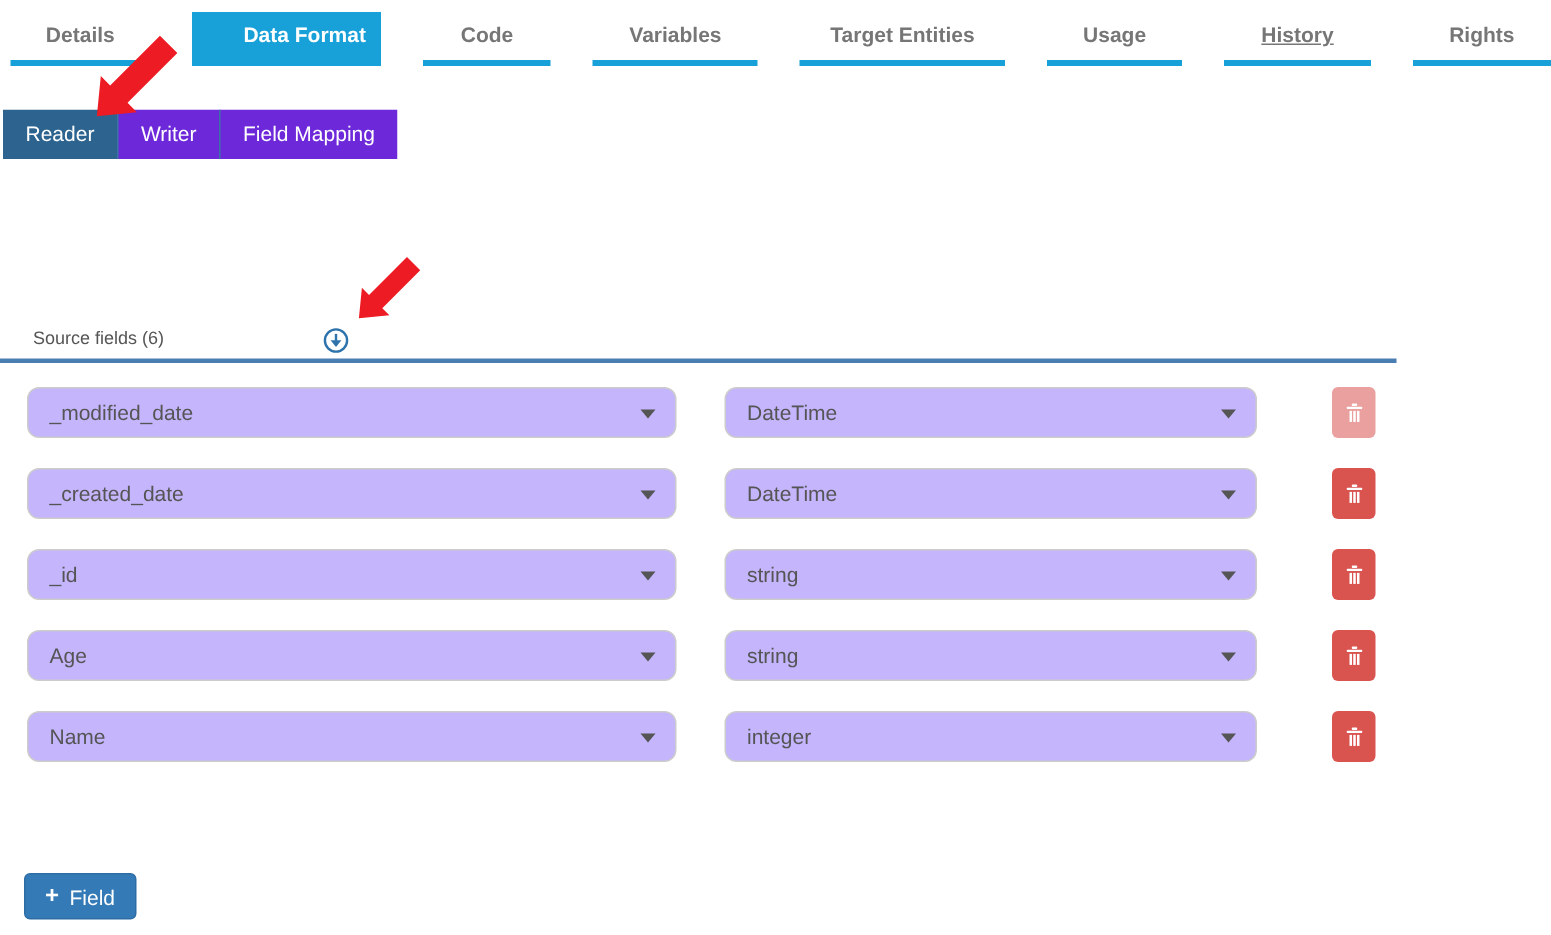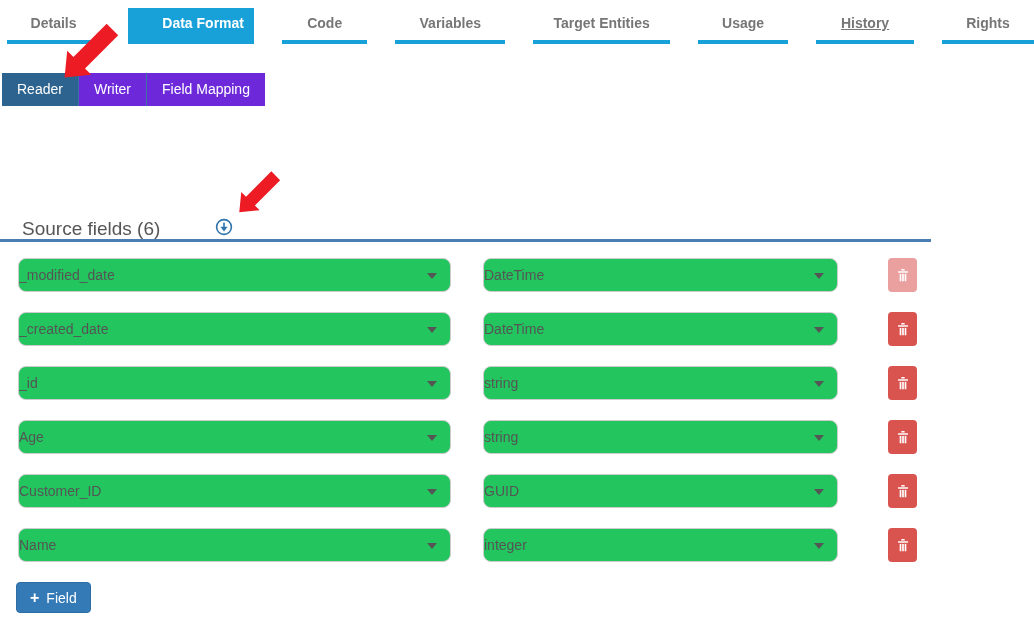--- a/index.html
+++ b/index.html
@@ -29,33 +29,33 @@
   .subtab { height: 33px; line-height: 33px; padding: 0 15px; font-size: 14px;
     color: #ffffff; background: #6d28d9; cursor: pointer; }
   .subtab + .subtab { border-left: 1px solid #3a74a4; }
   .subtab.active { background: #2d648f; }
 
   
   .arrow1 { position: absolute; left: 55px; top: 22px; width: 67px; height: 63px; }
   .arrow2 { position: absolute; left: 230px; top: 170px; width: 55px; height: 48px; }
 
   
-  .section-label { position: absolute; left: 22px; top: 218px; font-size: 19px;
+  .section-label { position: absolute; left: 22px; top: 218px; font-size: 12px;
     color: #555555; }
   .dl-icon { position: absolute; left: 215px; top: 218px; width: 18px; height: 18px;
     cursor: pointer; }
   .divider { position: absolute; left: 0; top: 239px; width: 931px; height: 3px;
     background: #4a7db2; }
 
   
   .rows { position: absolute; left: 18px; top: 258px; }
   .row { display: flex; align-items: stretch; height: 34px; margin-bottom: 20px; }
   .dd { position: relative; border: 1px solid #cccccc; border-radius: 8px;
-    background: #22c55e; font-size: 14px; color: #555555; line-height: 32px;
-    cursor: pointer; white-space: nowrap; overflow: hidden; }
+    background: #c4b5fd; font-size: 14px; color: #555555; line-height: 32px;
+    padding-left: 14px; cursor: pointer; white-space: nowrap; overflow: hidden; }
   .dd-field { width: 433px; margin-right: 32px; }
   .dd-type  { width: 355px; margin-right: 50px; }
   .caret { position: absolute; right: 13px; top: 14px; width: 0; height: 0;
     border-left: 5px solid transparent; border-right: 5px solid transparent;
     border-top: 6px solid #555555; }
   .trash-btn { width: 29px; height: 34px; border: none; border-radius: 4px;
     background: #d9534f; display: flex; align-items: center; justify-content: center;
     cursor: pointer; padding: 0; }
   .trash-btn.faded { opacity: 0.55; }
 
@@ -182,39 +182,20 @@
         <svg width="14" height="15" viewBox="0 0 16 16">
           <rect x="6" y="0.6" width="4" height="1.8" rx="0.5" fill="#fff"></rect>
           <rect x="2.2" y="3" width="11.6" height="1.8" rx="0.5" fill="#fff"></rect>
           <rect x="4.2" y="6.2" width="1.9" height="8.4" fill="#fff"></rect>
           <rect x="7.05" y="6.2" width="1.9" height="8.4" fill="#fff"></rect>
           <rect x="9.9" y="6.2" width="1.9" height="8.4" fill="#fff"></rect>
         </svg>
       </button>
     </div>
 
-    <div class="row">
-      <div class="dd dd-field">
-        <span>Customer_ID</span>
-        <span class="caret"></span>
-      </div>
-      <div class="dd dd-type">
-        <span>GUID</span>
-        <span class="caret"></span>
-      </div>
-      <button class="trash-btn">
-        <svg width="14" height="15" viewBox="0 0 16 16">
-          <rect x="6" y="0.6" width="4" height="1.8" rx="0.5" fill="#fff"></rect>
-          <rect x="2.2" y="3" width="11.6" height="1.8" rx="0.5" fill="#fff"></rect>
-          <rect x="4.2" y="6.2" width="1.9" height="8.4" fill="#fff"></rect>
-          <rect x="7.05" y="6.2" width="1.9" height="8.4" fill="#fff"></rect>
-          <rect x="9.9" y="6.2" width="1.9" height="8.4" fill="#fff"></rect>
-        </svg>
-      </button>
-    </div>
 
     <div class="row">
       <div class="dd dd-field">
         <span>Name</span>
         <span class="caret"></span>
       </div>
       <div class="dd dd-type">
         <span>integer</span>
         <span class="caret"></span>
       </div>

